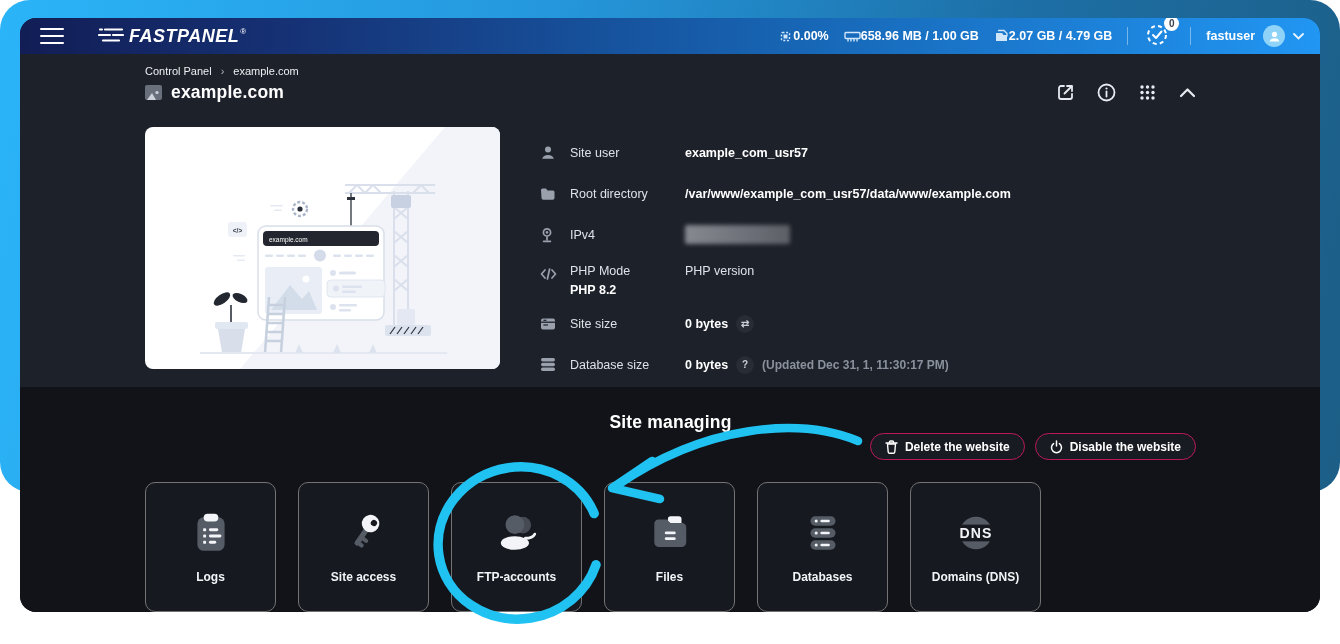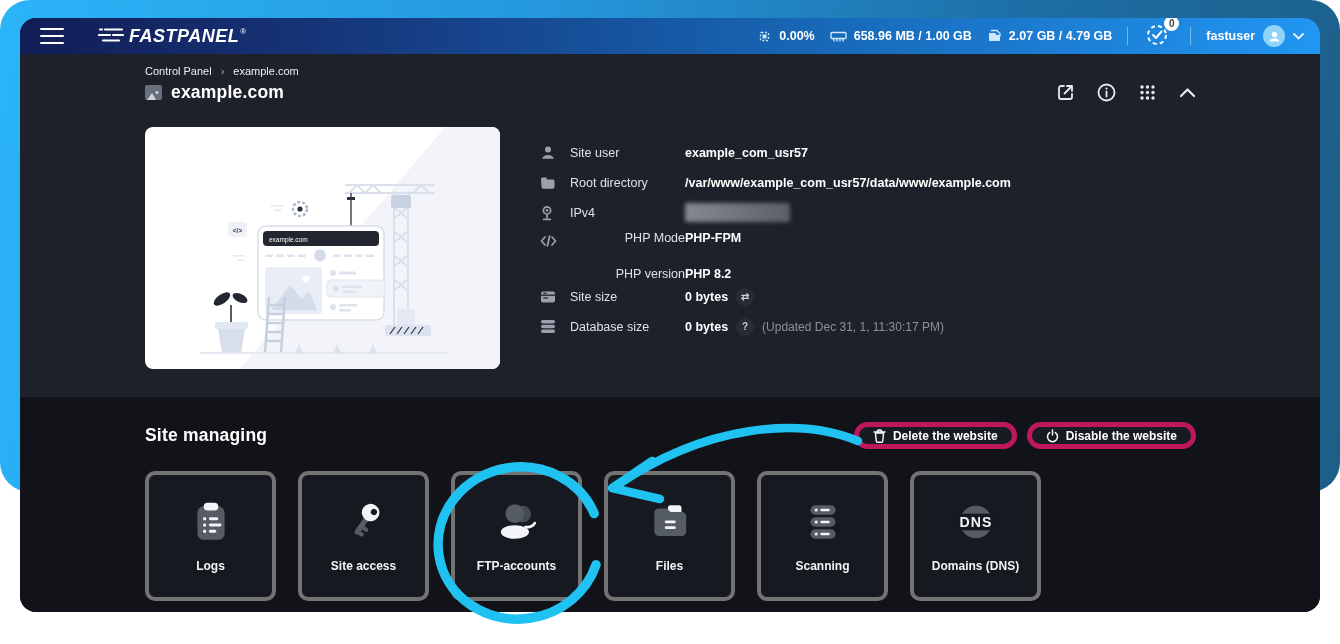--- a/index.html
+++ b/index.html
@@ -18,21 +18,21 @@
   .topbar { flex:0 0 36px; display:flex; align-items:center; padding:0 16px 0 12px;
             background:linear-gradient(90deg,#121d55 0%, #163377 22%, #1766b5 60%, #2196f3 100%); }
   .hamburger { width:24px; height:16px; display:flex; flex-direction:column; justify-content:space-between;
                background:none; border:none; cursor:pointer; margin-left:8px; }
   .hamburger span { display:block; height:2.4px; background:#fff; border-radius:2px; }
   .brand { display:flex; align-items:flex-start; margin-left:34px; color:#fff; }
   .brand-text { font-size:18px; font-weight:800; font-style:italic; letter-spacing:.5px; }
   .brand-reg { font-size:8px; margin-top:1px; margin-left:1px; }
   .tb-right { margin-left:auto; display:flex; align-items:center; gap:15px; color:#fff;
               font-size:12.5px; font-weight:700; }
-  .stat { display:flex; align-items:center; gap:7px; }
+  .stat { display:flex; align-items:center; }
   .tb-divider { width:1px; height:18px; background:rgba(255,255,255,.4); }
   .tasks { position:relative; background:none; border:none; cursor:pointer; padding:0 6px 0 2px; }
   .tasks-badge { position:absolute; top:-7px; right:-4px; background:#fff; color:#39424e;
                  font-size:10px; font-weight:700; min-width:15px; height:15px; line-height:15px;
                  border-radius:8px; text-align:center; padding:0 3px; }
   .user { display:flex; align-items:center; gap:8px; background:none; border:none; cursor:pointer;
           color:#fff; font-size:12.5px; font-weight:700; }
   .avatar { width:22px; height:22px; border-radius:50%; background:#8fd4f8;
             display:flex; align-items:center; justify-content:center; }
 
@@ -46,41 +46,41 @@
                display:flex; align-items:flex-end; justify-content:center; overflow:hidden; }
   h1 { font-size:17.5px; font-weight:700; color:#fff; letter-spacing:.2px; }
   .head-icons { margin-left:auto; display:flex; align-items:center; gap:22px; }
   .hicon { background:none; border:none; cursor:pointer; display:flex; align-items:center; }
 
   
   .info { background:#1d212a; flex:1; display:flex; padding:18px 0 0 125px; }
   .illustration { width:355px; height:242px; border-radius:8px; background:#fff; overflow:hidden; flex:none; }
   .details { margin-left:40px; padding-top:11px; }
   .irow { display:grid; grid-template-columns:30px 115px 1fr; align-items:center; min-height:29px; }
-  .irow.gap { margin-top:1px; }
+  .irow.gap { margin-top:12px; }
   .i-icon { display:flex; align-items:center; }
   .i-label { font-size:12.5px; color:#dde1e8; }
   .i-value { font-size:12.5px; font-weight:700; color:#fff; display:flex; align-items:center; gap:8px; white-space:nowrap; }
-  .php-grid { grid-column:2 / 4; display:grid; grid-template-columns:115px 1fr; row-gap:22px; align-items:center;text-align:right; }
+  .php-grid { grid-column:2 / 4; display:grid; grid-template-columns:115px 1fr; row-gap:5px; align-items:center; }
   .redacted { width:105px; height:19px; border-radius:2px;
               background:linear-gradient(90deg,#868990 0%, #6f727a 55%, #5c5f66 100%); filter:blur(2px); }
   .round-btn { width:18px; height:18px; border-radius:50%; background:#272c35; border:none; color:#c7cdd6;
                font-size:10px; font-weight:700; display:flex; align-items:center; justify-content:center; cursor:pointer; }
-  .i-note { font-size:12px; font-weight:400; color:#8a919d; }
+  .i-note { font-size:12px; font-weight:700; color:#8a919d; }
 
   
   .managing { background:#111318; flex:0 0 215px; padding:25px 124px 0 125px; }
-  .managing-head { display:flex; align-items:center; }
+  .managing-head { display:flex; align-items:center;flex-direction:column; }
   h2 { font-size:17.5px; font-weight:700; color:#fff; letter-spacing:.2px; }
   .actions { margin-left:auto; display:flex; gap:10px; }
-  .pill { height:27px; border-radius:15px; background:#181b21; border:5px solid #be185d;
+  .pill { height:27px; border-radius:15px; background:#181b21; border:1px solid #be185d;
           color:#fff; font-weight:700; font-size:12px; font-family:inherit;
           display:flex; align-items:center; gap:7px; padding:0 14px; cursor:pointer; }
   .cards { display:flex; gap:22px; margin-top:22px; }
-  .card { width:131px; height:130px; background:#16191f; border:4px solid #737373; border-radius:10px;
+  .card { width:131px; height:130px; background:#16191f; border:1px solid #737373; border-radius:10px;
           display:flex; flex-direction:column; align-items:center; justify-content:center; cursor:pointer; }
   .card-label { margin-top:14px; font-size:12px; font-weight:700; color:#f2f4f7; white-space:nowrap; }
 
   
   .annotation { position:absolute; inset:0; pointer-events:none; z-index:50; }
 </style>
 </head>
 <body>
 
 <div class="stage">
@@ -352,21 +352,20 @@
           <div class="irow gap" style="align-items:start; padding-top:3px;">
             <span class="i-icon" style="margin-top:3px;">
               <svg width="17" height="14" viewBox="0 0 17 14">
                   <polyline points="5,3 1.5,7 5,11" fill="none" stroke="#9aa1ad" stroke-width="1.7" stroke-linecap="round" stroke-linejoin="round"></polyline>
                   <polyline points="12,3 15.5,7 12,11" fill="none" stroke="#9aa1ad" stroke-width="1.7" stroke-linecap="round" stroke-linejoin="round"></polyline>
                   <line x1="9.6" y1="2" x2="7.4" y2="12" stroke="#9aa1ad" stroke-width="1.7" stroke-linecap="round"></line>
                 </svg>
             </span>
             <div class="php-grid">
               <span class="i-label">PHP Mode</span>
-              <span class="i-value">PHP-FPM</span>
               <span class="i-label">PHP version</span>
               <span class="i-value">PHP 8.2</span>
             </div>
           </div>
           <div class="irow gap">
             <span class="i-icon">
               <svg width="16" height="14" viewBox="0 0 16 14">
                   <rect x="1" y="1.5" width="14" height="11" rx="2" fill="#9aa1ad"></rect>
                   <line x1="1" y1="5.2" x2="15" y2="5.2" stroke="#1d212a" stroke-width="1.3"></line>
                   <line x1="3.4" y1="3.3" x2="6.4" y2="3.3" stroke="#1d212a" stroke-width="1.2"></line>
@@ -470,21 +469,21 @@
                 <circle cx="15.5" cy="10.5" r="1.5" fill="#f2f4f7"></circle>
                   <rect x="19.5" y="9.3" width="9" height="2.4" rx="1.2" fill="#f2f4f7"></rect>
                 <rect x="10" y="17.5" width="24" height="9" rx="4.5" fill="#565c66"></rect>
                 <circle cx="15.5" cy="22" r="1.5" fill="#f2f4f7"></circle>
                   <rect x="19.5" y="20.8" width="9" height="2.4" rx="1.2" fill="#f2f4f7"></rect>
                 <rect x="10" y="29" width="24" height="9" rx="4.5" fill="#565c66"></rect>
                 <circle cx="15.5" cy="33.5" r="1.5" fill="#f2f4f7"></circle>
                   <rect x="19.5" y="32.3" width="9" height="2.4" rx="1.2" fill="#f2f4f7"></rect>
               </g>
             </svg>
-            <span class="card-label">Scanning</span>
+            <span class="card-label">Databases</span>
           </div>
           <div class="card">
             <svg width="46" height="46" viewBox="0 0 44 44">
               <circle cx="22" cy="22" r="15.5" fill="#565c66"></circle>
               <rect x="3" y="14" width="38" height="16" fill="#16191f"></rect>
               <text x="22" y="26.5" text-anchor="middle" font-size="13.5" font-weight="bold" fill="#f2f4f7" letter-spacing="1" font-family="Liberation Sans, sans-serif">DNS</text>
             </svg>
             <span class="card-label">Domains (DNS)</span>
           </div>
         </div>

